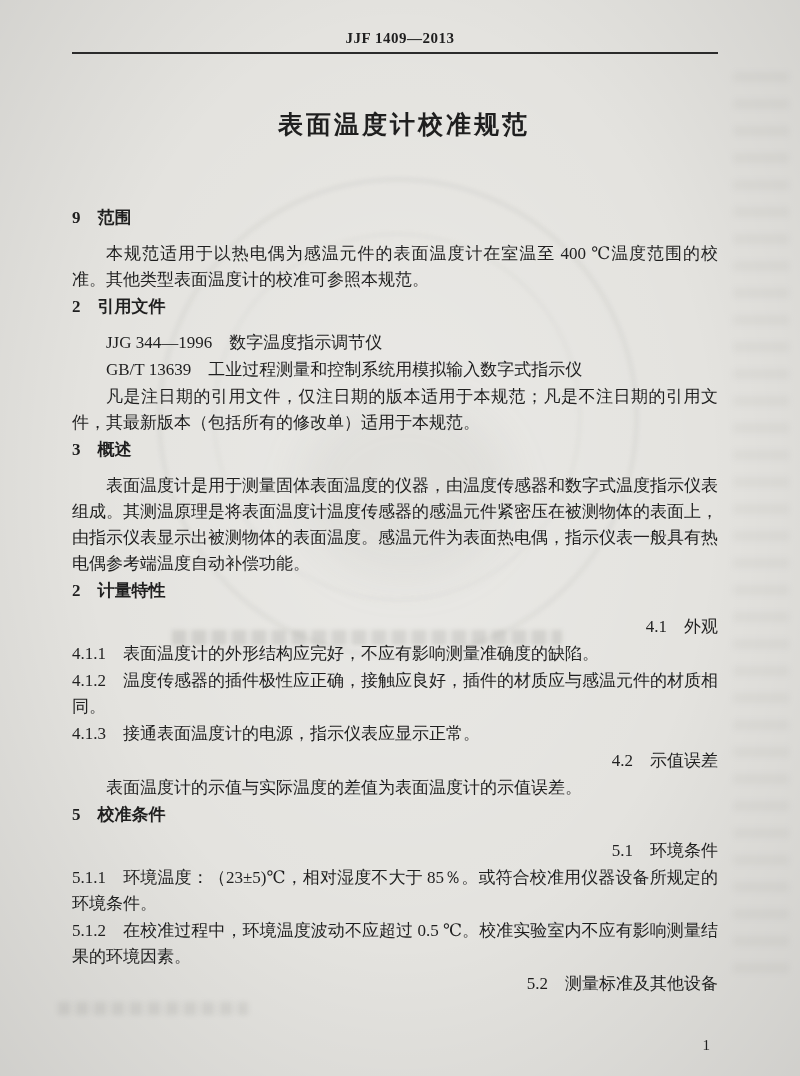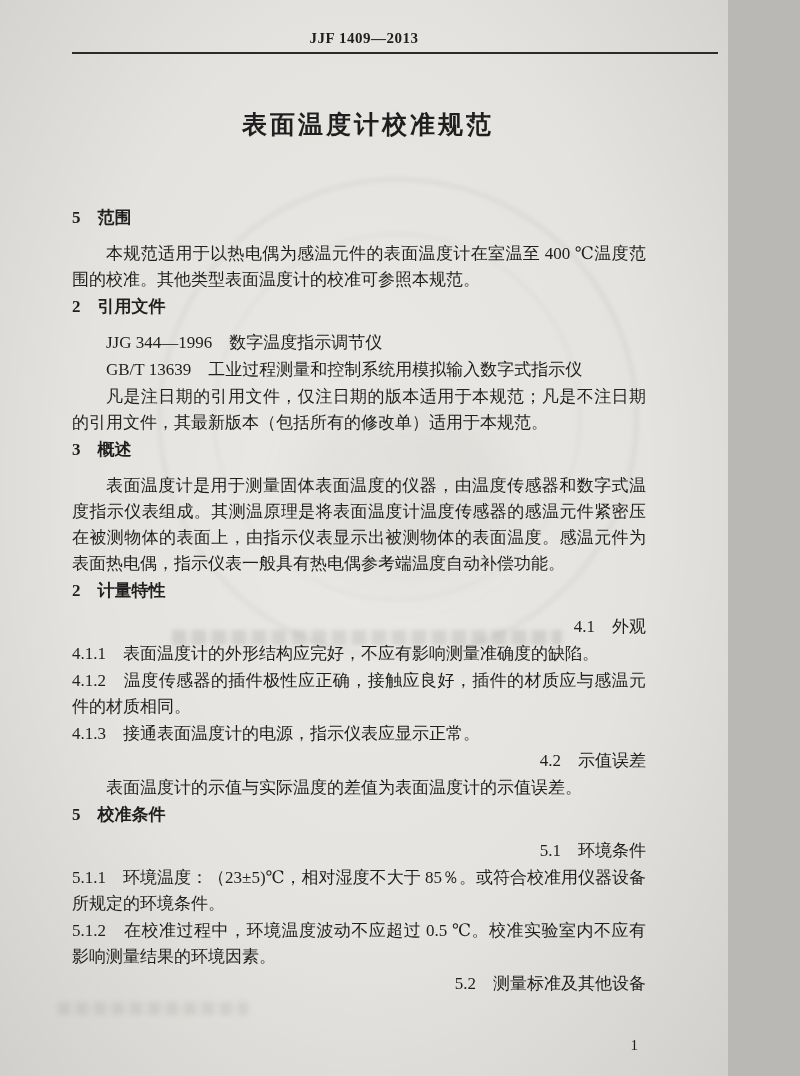--- a/index.html
+++ b/index.html
@@ -3,21 +3,21 @@
 <meta charset="utf-8">
 <style>
   html,body{margin:0;padding:0;}
   body{
     width:800px;height:1076px;
     font-family:"Liberation Serif","DejaVu Serif",serif;
     background:#b9b8b4;
   }
   .page{
     position:relative;
-    width:728px;height:1076px;
+    width:800px;height:1076px;
     background:#e4e3df;
     background-image:radial-gradient(ellipse at 52% 42%, #edecе8 0%, #e6e5e1 45%, #dddcd8 78%, #cfcecа 100%);
     overflow:hidden;
     color:#1f1f1f;
   }
   
   .vignette{position:absolute;inset:0;pointer-events:none;
     background:radial-gradient(ellipse at 50% 45%, rgba(255,255,255,0.22) 0%, rgba(0,0,0,0) 55%, rgba(0,0,0,0.085) 100%);}
   .wm-circle-outer{position:absolute;left:158px;top:178px;width:474px;height:474px;
     border:3px solid rgba(138,138,132,0.15);border-radius:50%;filter:blur(2px);}
@@ -64,21 +64,21 @@
   <div class="bleed-col-right"></div>
 
   <div class="header">JJF 1409—2013</div>
   <hr class="rule">
 
   <div class="doc-title">表面温度计校准规范</div>
 
   <div class="content">
 
     <div>
-      <div class="sec-heading">5　范围</div>
+      <div class="sec-heading">9　范围</div>
       <p class="p-indent">本规范适用于以热电偶为感温元件的表面温度计在室温至 400 ℃温度范围的校准。其他类型表面温度计的校准可参照本规范。</p>
     </div>
 
     <div>
       <div class="sec-heading">2　引用文件</div>
       <p class="ref-line">JJG 344—1996　数字温度指示调节仪</p>
       <p class="ref-line">GB/T 13639　工业过程测量和控制系统用模拟输入数字式指示仪</p>
       <p class="p-indent">凡是注日期的引用文件，仅注日期的版本适用于本规范；凡是不注日期的引用文件，其最新版本（包括所有的修改单）适用于本规范。</p>
     </div>
 

